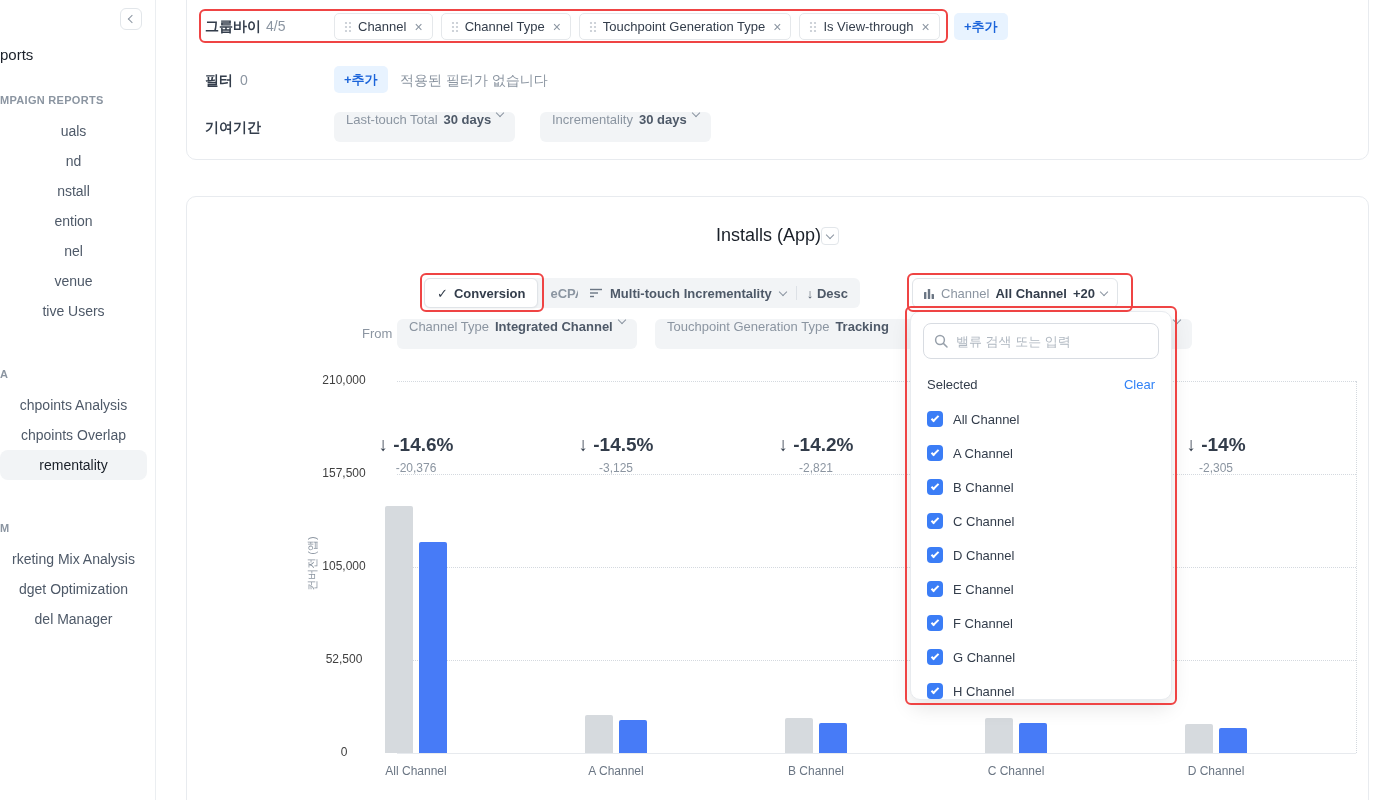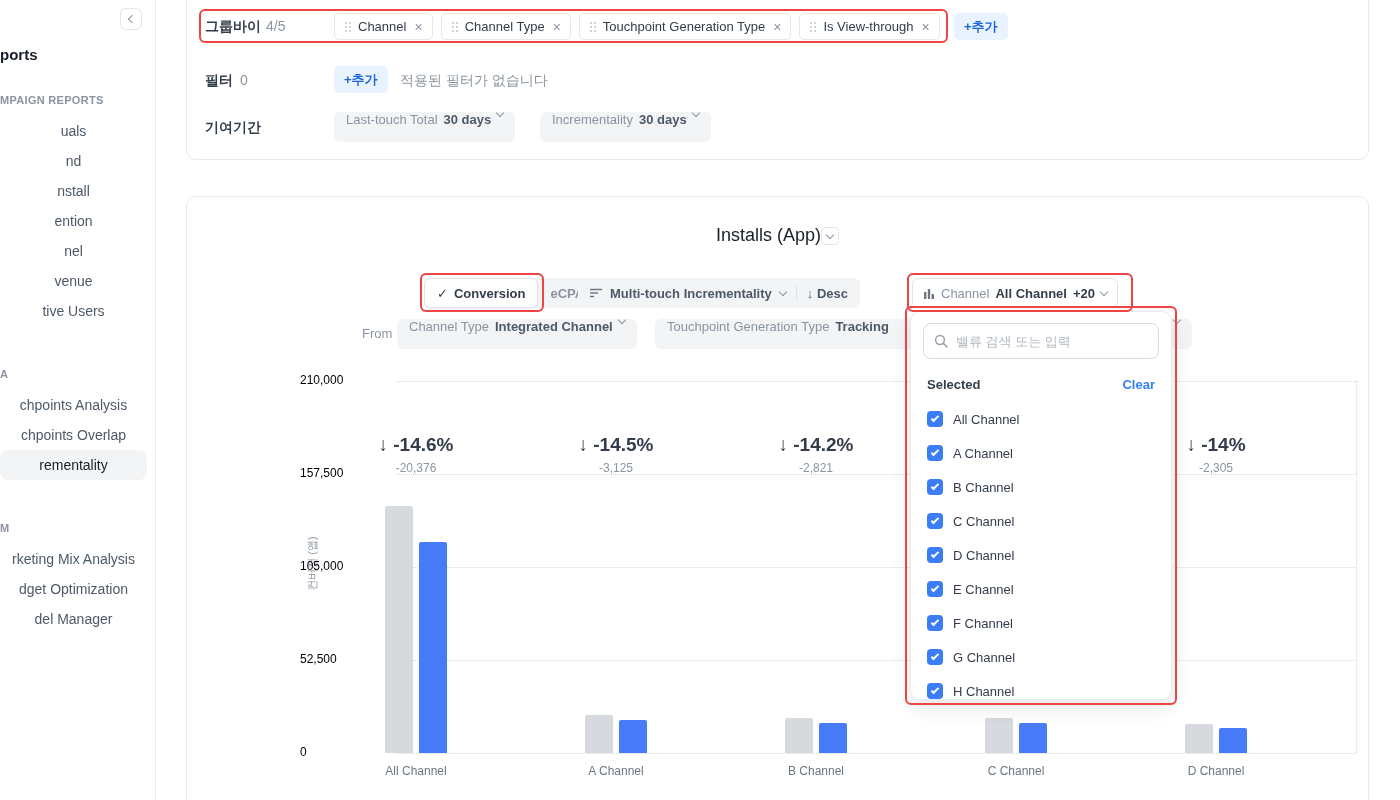--- a/index.html
+++ b/index.html
@@ -10,21 +10,21 @@
   .card { position:absolute; background:#fff; border:1px solid #e8ebef; border-radius:10px; z-index:0; }
 
   
   .sidebar { position:absolute; left:0; top:0; width:156px; height:800px; background:#fff;
              border-right:1px solid #ebeef1; z-index:3; }
   .collapse-btn { position:absolute; left:120px; top:8px; width:22px; height:22px; background:#fff;
                   border:1px solid #e2e6ea; border-radius:6px; display:flex; align-items:center; justify-content:center; cursor:pointer; }
   .chev { display:inline-block; width:6px; height:6px; border-right:1.5px solid #8b95a1;
           border-bottom:1.5px solid #8b95a1; transform:rotate(45deg); margin-top:-2px; }
   .chev.left { transform:rotate(135deg); margin:0 0 0 2px; }
-  .sb-title { position:absolute; left:0; top:46px; font-size:15px; font-weight:700; color:#191f28; }
+  .sb-title { position:absolute; left:0; top:46px; font-size:15px; font-weight:400; color:#191f28; }
   .sb-list { position:absolute; left:0; top:92px; right:0; }
   .sb-section { margin-bottom:40px; }
   .sb-header { height:16px; line-height:16px; font-size:11px; font-weight:700; color:#8b95a1;
                letter-spacing:.3px; margin-bottom:8px; }
   .sb-item { height:30px; line-height:30px; font-size:14px; color:#4e5968; margin-right:8px;
              border-radius:8px; cursor:pointer; white-space:nowrap;text-align:center; }
   .sb-item.active { background:#f2f4f6; color:#191f28; font-weight:400; }
 
   
   .klabel { position:absolute; font-size:14px; font-weight:700; color:#333d4b; z-index:2; }
@@ -63,34 +63,34 @@
   .sel-strong { color:#333d4b; font-weight:700; }
 
   
   .panel { position:absolute; left:910px; top:311px; width:262px; height:389px; background:#fff;
            border:1px solid #e8ebef; border-radius:10px; box-shadow:0 8px 20px rgba(0,0,0,.1);
            z-index:5; overflow:hidden; padding:11px 12px; }
   .searchbox { height:36px; border:1.5px solid #d8dce2; border-radius:8px; display:flex; align-items:center;
                gap:8px; padding:0 10px; }
   .searchbox input { border:0; outline:0; flex:1; font-size:13px; font-family:inherit; color:#333d4b; background:transparent; }
   .searchbox input::placeholder { color:#b0b8c1; }
-  .sel-row { display:flex; justify-content:space-between; align-items:center; margin:18px 4px 10px 4px; font-size:13px; color:#333d4b;font-weight:bold; }
+  .sel-row { display:flex; justify-content:space-between; align-items:center; margin:18px 4px 10px 4px; font-size:13px; color:#333d4b; }
   .clear { color:#3182f6; cursor:pointer; }
   .opt { height:34px; display:flex; align-items:center; gap:10px; padding:0 4px; font-size:13px; color:#333d4b; cursor:pointer; }
   .cbox { width:16px; height:16px; border-radius:4px; background:#3b7df6; display:flex; align-items:center;
           justify-content:center; flex:none; }
   .cbox-check { width:4px; height:8px; border-right:2px solid #fff; border-bottom:2px solid #fff;
                 transform:rotate(45deg); margin-top:-2px; }
 
   
   #chart-layer { position:absolute; left:0; top:0; width:1400px; height:800px; z-index:1; }
   .gridline { position:absolute; height:0; border-top:1px dotted #d4d9df; }
   .axisline { position:absolute; height:0; border-top:1px solid #e7eaee; }
   .vline { position:absolute; width:0; border-left:1px dotted #d4d9df; }
-  .ytick { position:absolute; text-align:left; font-size:12px; color:#000000; }
+  .ytick { position:absolute; text-align:center; font-size:12px; color:#404040; }
   .xtick { position:absolute; text-align:center; font-size:12px; color:#6b7684; }
   .bar { position:absolute; border-radius:2px 2px 0 0; }
   .ann { position:absolute; text-align:center; }
   .ann-pct { font-size:19px; font-weight:700; color:#333d4b;margin-top:36px; }
   .ann-val { font-size:12px; color:#8b95a1; margin-top:5px; }
   .y-title { position:absolute; left:252px; top:556px; width:120px; text-align:center; font-size:11px;
              color:#8b95a1; transform:rotate(-90deg); }
 
   
   .hl { position:absolute; border:2px solid #ef4444; border-radius:6px; z-index:9; pointer-events:none; }

